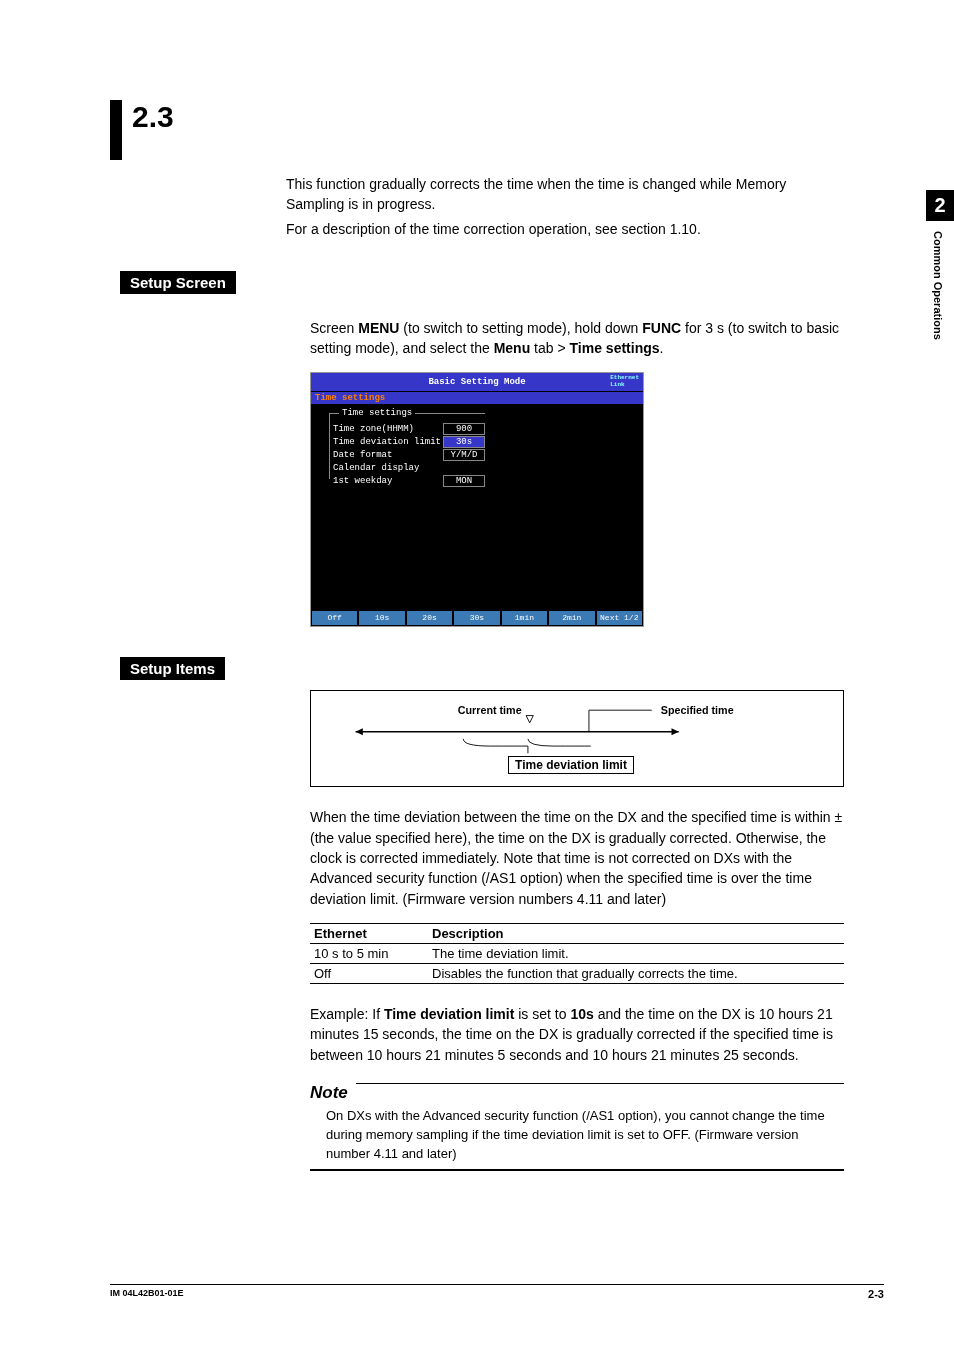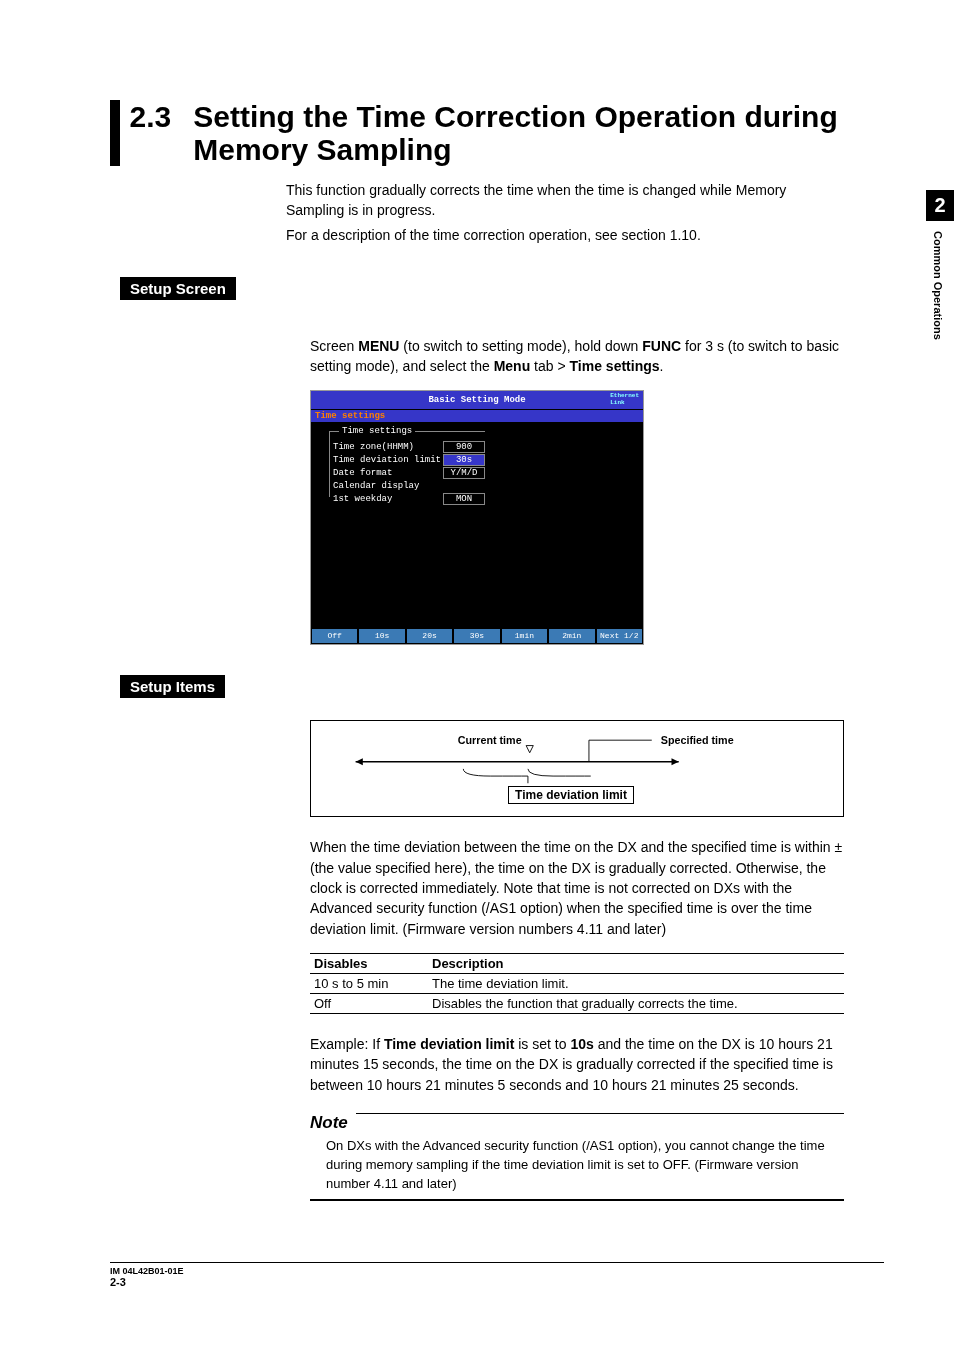--- a/index.html
+++ b/index.html
@@ -67,21 +67,21 @@
     margin-left: 176px;
     margin-right: 70px;
   }
   .callout {
     display: inline-block;
     background: #000;
     color: #fff;
     font-weight: bold;
     font-size: 15px;
     padding: 3px 10px;
-    margin: 18px 0 22px 10px;
+    margin: 18px 0 10px 10px;
   }
   .screenshot {
     width: 332px;
     margin-left: 200px;
     margin-top: 8px;
     border: 1px solid #999;
     font-family: "Courier New", monospace;
     font-size: 9px;
     background: #22c55e;
   }
@@ -246,29 +246,28 @@
   }
   .note-end {
     margin-left: 200px;
     margin-right: 70px;
     height: 2px;
     background: #000;
     margin-top: 6px;
   }
   .footer {
     position: absolute;
-    bottom: 62px;
+    bottom: 50px;
     left: 110px;
     right: 70px;
     display: flex;
     justify-content: space-between;
     font-size: 11px;
     border-top: 1px solid #000;
     padding-top: 3px;
-    flex-direction: column;
   }
   .footer .left {
     font-weight: bold;
     font-size: 9px;
   }
   .footer .right {
     font-weight: bold;
   }
 </style>
 </head>
@@ -277,21 +276,20 @@
 <div class="side-tab">
   <div class="side-tab-num">2</div>
   <div class="side-tab-text">Common Operations</div>
 </div>
 
 <div class="page">
 
   <div class="h1-block">
     <div class="h1-bar"></div>
     <div class="h1-num">2.3</div>
-    <div class="h1-text">Setting the Time Correction Operation during Memory Sampling</div>
   </div>
 
   <p class="body-text">This function gradually corrects the time when the time is changed while Memory Sampling is in progress.</p>
   <p class="body-text" style="margin-top:-10px">For a description of the time correction operation, see section 1.10.</p>
 
   <div class="callout">Setup Screen</div>
 
   <p class="body-text" style="margin-left:200px">
     <span>Screen </span><b>MENU</b><span> (to switch to setting mode), hold down </span><b>FUNC</b><span> for 3 s (to switch to basic setting mode), and select the </span><b>Menu</b><span> tab &gt; </span><b>Time settings</b><span>.</span>
   </p>
@@ -364,21 +362,21 @@
     <div style="text-align:center;margin-top:-22px">
       <span class="dg-box">Time deviation limit</span>
     </div>
   </div>
 
   <p class="body-text" style="margin-left:200px;margin-top:20px">When the time deviation between the time on the DX and the specified time is within ±(the value specified here), the time on the DX is gradually corrected. Otherwise, the clock is corrected immediately. Note that time is not corrected on DXs with the Advanced security function (/AS1 option) when the specified time is over the time deviation limit. (Firmware version numbers 4.11 and later)</p>
 
   <table class="tbl">
     <tbody>
         <tr>
-      <th style="width:110px">Disables</th>
+      <th style="width:110px">Ethernet</th>
       <th>Description</th>
     </tr>
     <tr>
       <td>10 s to 5 min</td>
       <td>The time deviation limit.</td>
     </tr>
     <tr>
       <td>Off</td>
       <td>Disables the function that gradually corrects the time.</td>
     </tr>

